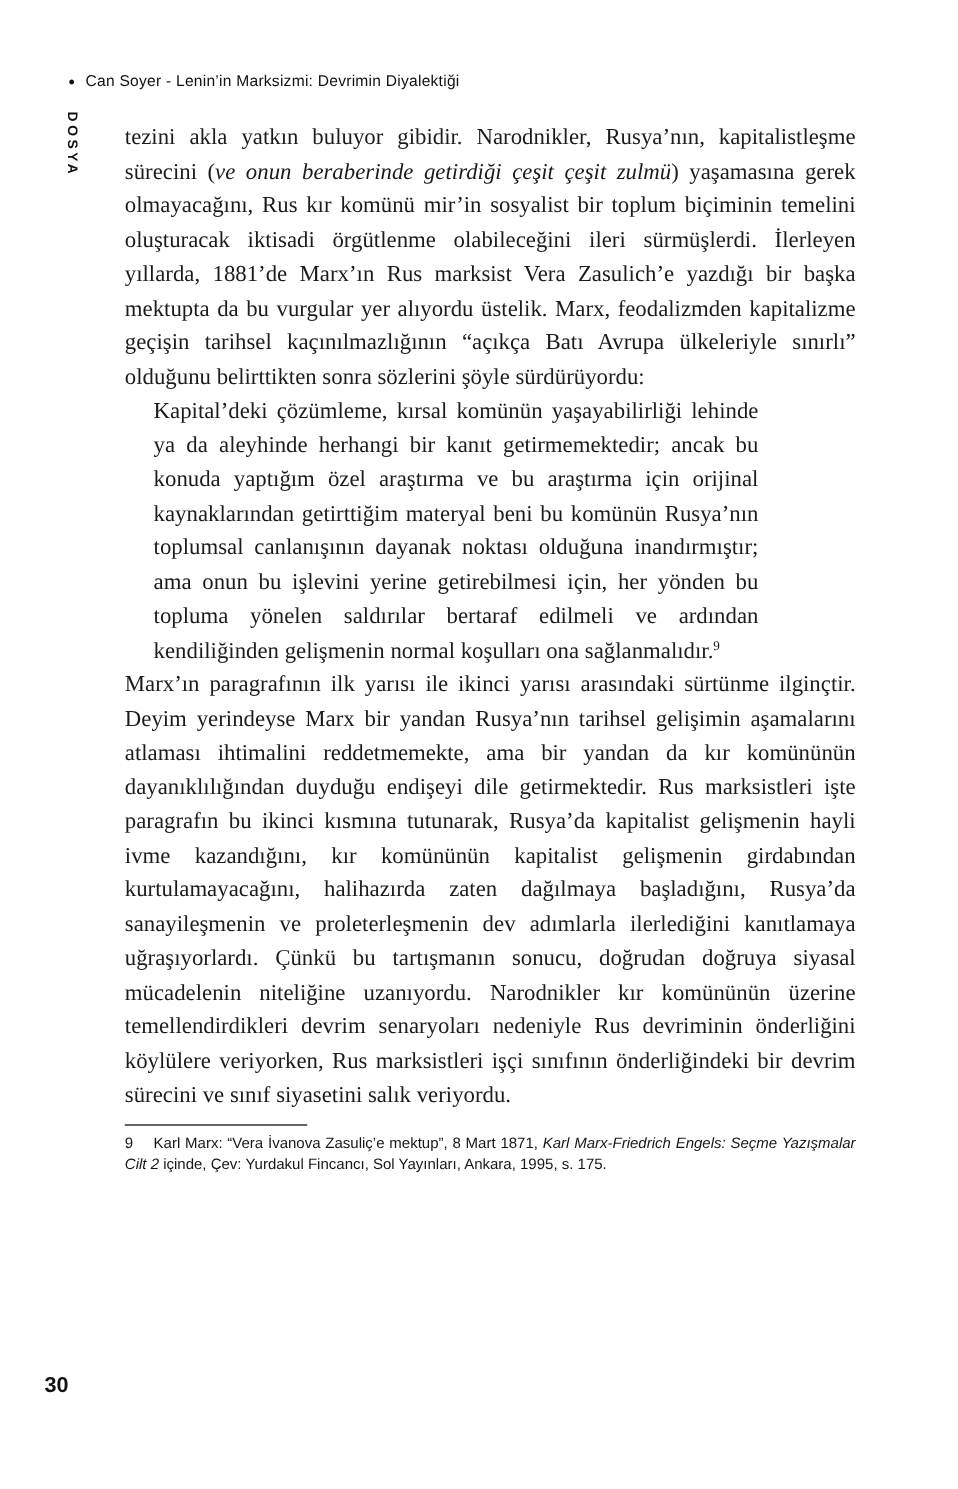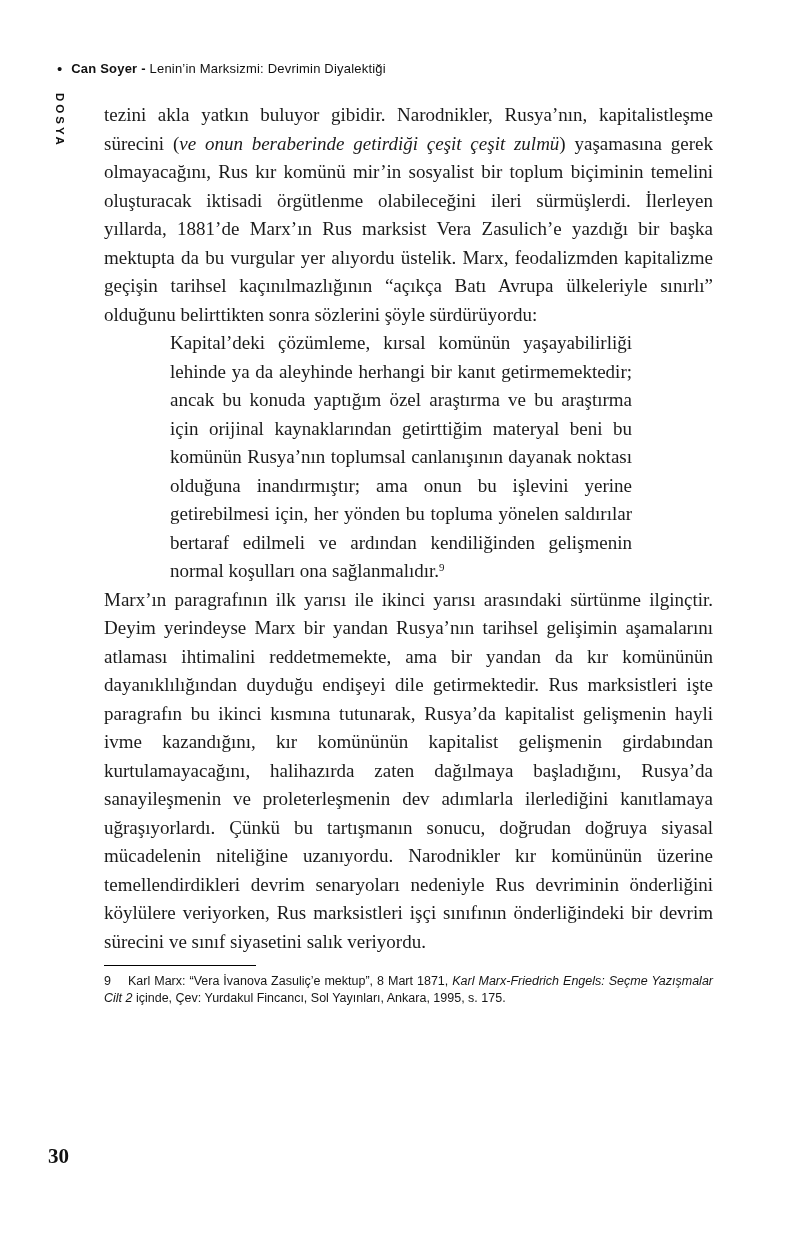--- a/index.html
+++ b/index.html
@@ -21,21 +21,21 @@
     font-family: "Liberation Sans", sans-serif;
     font-size: 13px;
     color: #111;
     white-space: nowrap;
   }
   .running-header .bullet {
     font-size: 15px;
     margin-right: 9px;
     vertical-align: -1px;
   }
-  .running-header .author { font-weight: 700; letter-spacing: 0.2px; }
+  .running-header .author { font-weight: 400; letter-spacing: 0.2px; }
   .running-header .title  { font-weight: 400; letter-spacing: 0.2px; }
   .margin-label {
     position: absolute;
     left: 54px; top: 93px;
     writing-mode: vertical-rl;
     font-family: "Liberation Sans", sans-serif;
     font-weight: 700;
     font-size: 11.5px;
     letter-spacing: 3px;
     color: #111;
@@ -45,21 +45,21 @@
     left: 104px; top: 101px;
     width: 609px;
     font-size: 19px;
     line-height: 28.5px;
     text-align: justify;
     hyphens: auto;
     -webkit-hyphens: auto;
   }
   .para { margin: 0; }
   .quote {
-    margin: 0 81px 0 66px;
+    margin: 0 81px 0 24px;
     padding: 0;
   }
   .fn-ref {
     font-size: 11px;
     line-height: 0;
     vertical-align: 6px;
   }
   .footnotes {
     margin-top: 9px;
     font-family: "Liberation Sans", sans-serif;
@@ -74,24 +74,24 @@
     border-top: 1.6px solid #000;
     margin: 0 0 7px 0;
   }
   .footnote { margin: 0; }
   .fn-num {
     display: inline-block;
     min-width: 24px;
   }
   .page-number {
     position: absolute;
-    left: 48px; top: 1144px;
-    font-family: Liberation Serif, serif;
+    left: 37px; top: 1144px;
+    font-family: Liberation Sans, sans-serif;
     font-weight: 700;
-    font-size: 21px;
+    font-size: 18px;
     color: #111;
   }
 </style>
 </head>
 <body>
 
 <div class="page">
 
   <div class="running-header"><span class="bullet">•</span><span class="author">Can Soyer - </span><span class="title">Lenin’in Marksizmi: Devrimin Diyalektiği</span></div>
 

